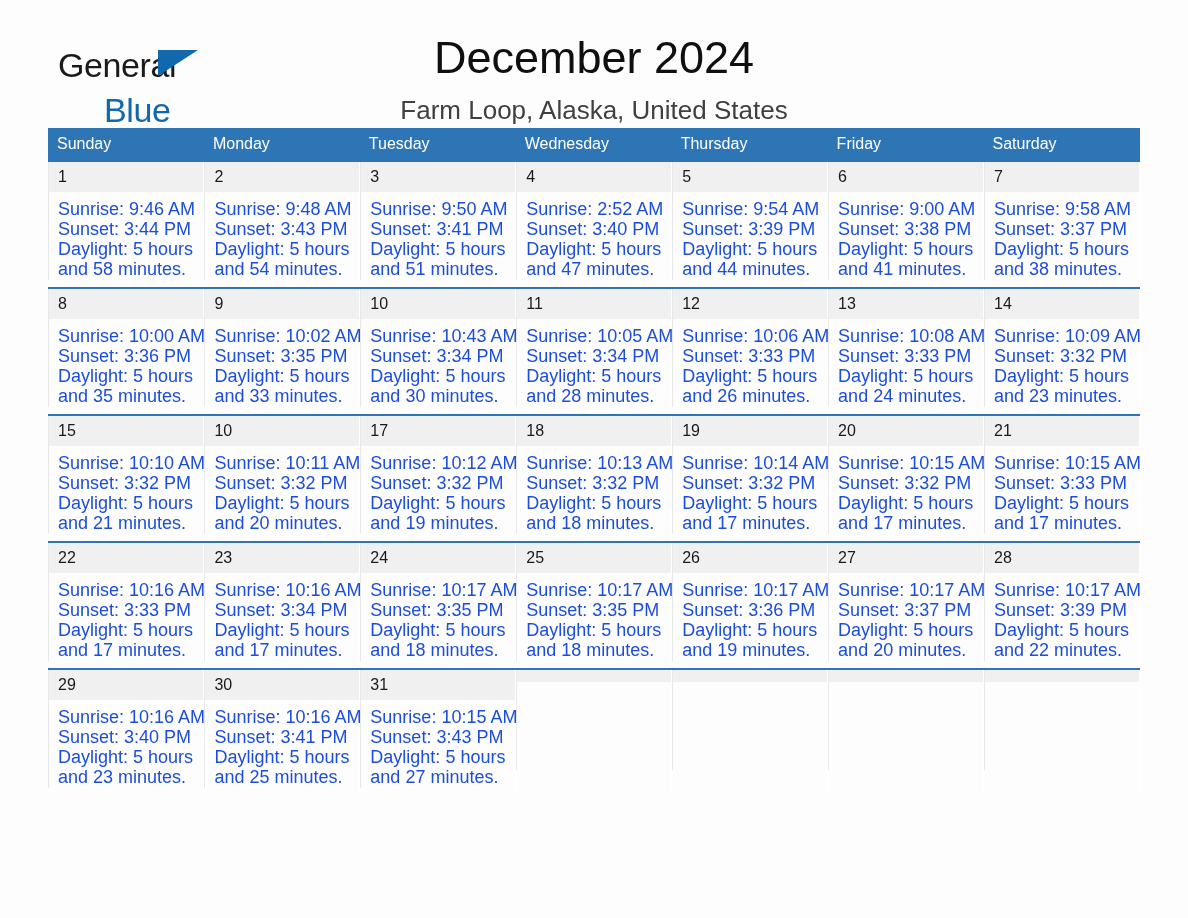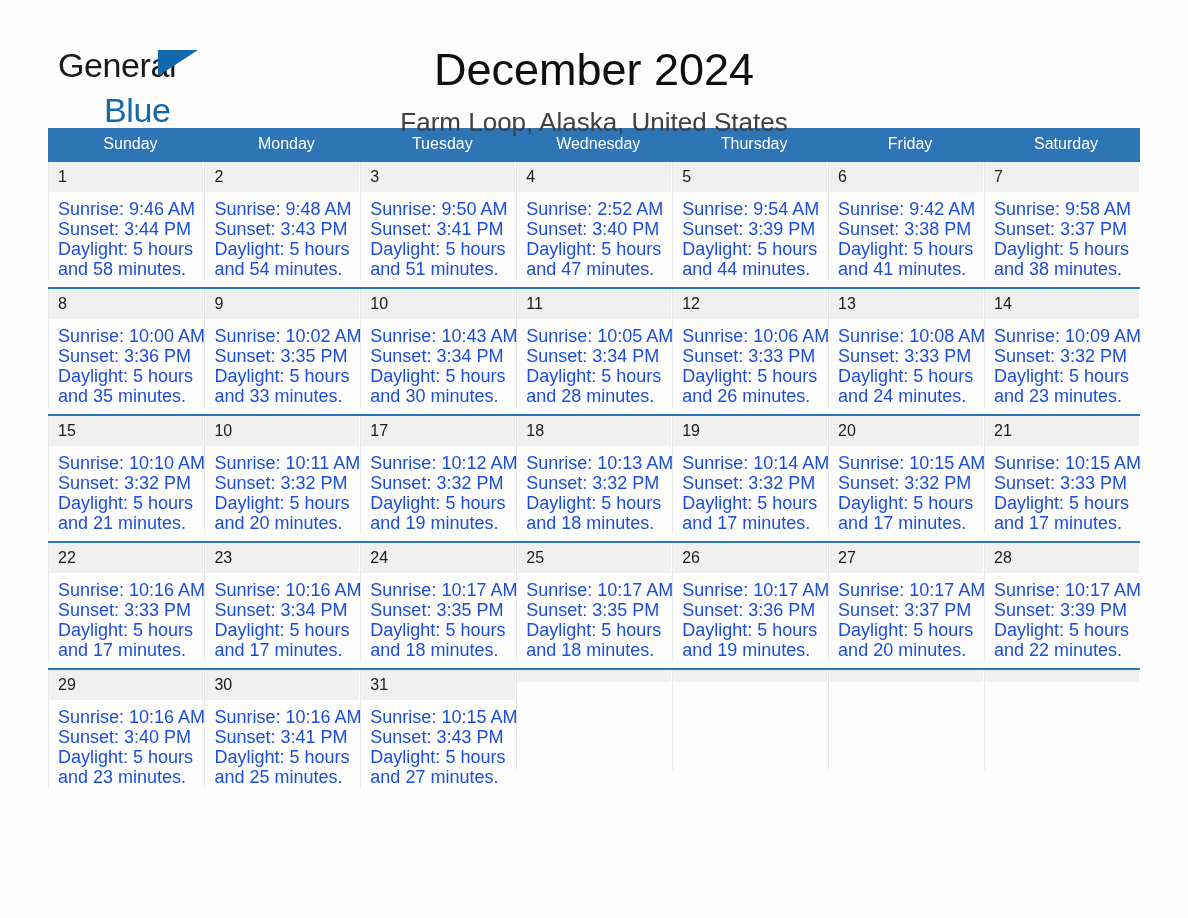--- a/index.html
+++ b/index.html
@@ -20,21 +20,21 @@
     width: 1188px;
     height: 918px;
     box-sizing: border-box;
     padding: 0 48px;
   }
 
   
   .header {
     position: relative;
     height: 110px;
-    padding-top: 44px;
+    padding-top: 32px;
     box-sizing: border-box;
   }
   .brand {
     position: absolute;
     left: 10px;
     top: 48px;
     width: 200px;
     height: 74px;
   }
   .brand-line1 {
@@ -90,21 +90,21 @@
     margin-top: 18px;
     width: 1092px;
     border-collapse: collapse;
     table-layout: fixed;
   }
   .calendar th {
     background: #2e75b6;
     color: #ffffff;
     font-weight: 400;
     font-size: 16px;
-    text-align: center;
+    text-align: left;
     padding: 7px 0 7px 9px;
     height: 18px;
     border: 0;
   }
   .calendar td {
     vertical-align: top;
     padding: 0;
     border: 0;
     width: 156px;
     border-top: 2px solid #2e75b6;
@@ -220,21 +220,21 @@
             <div class="cell-body">
               <div>Sunrise: 9:54 AM</div>
               <div>Sunset: 3:39 PM</div>
               <div>Daylight: 5 hours</div>
               <div>and 44 minutes.</div>
             </div>
           </td>
           <td class="">
             <div class="daynum">6</div>
             <div class="cell-body">
-              <div>Sunrise: 9:42 AM</div>
+              <div>Sunrise: 9:00 AM</div>
               <div>Sunset: 3:38 PM</div>
               <div>Daylight: 5 hours</div>
               <div>and 41 minutes.</div>
             </div>
           </td>
           <td class="">
             <div class="daynum">7</div>
             <div class="cell-body">
               <div>Sunrise: 9:58 AM</div>
               <div>Sunset: 3:37 PM</div>

